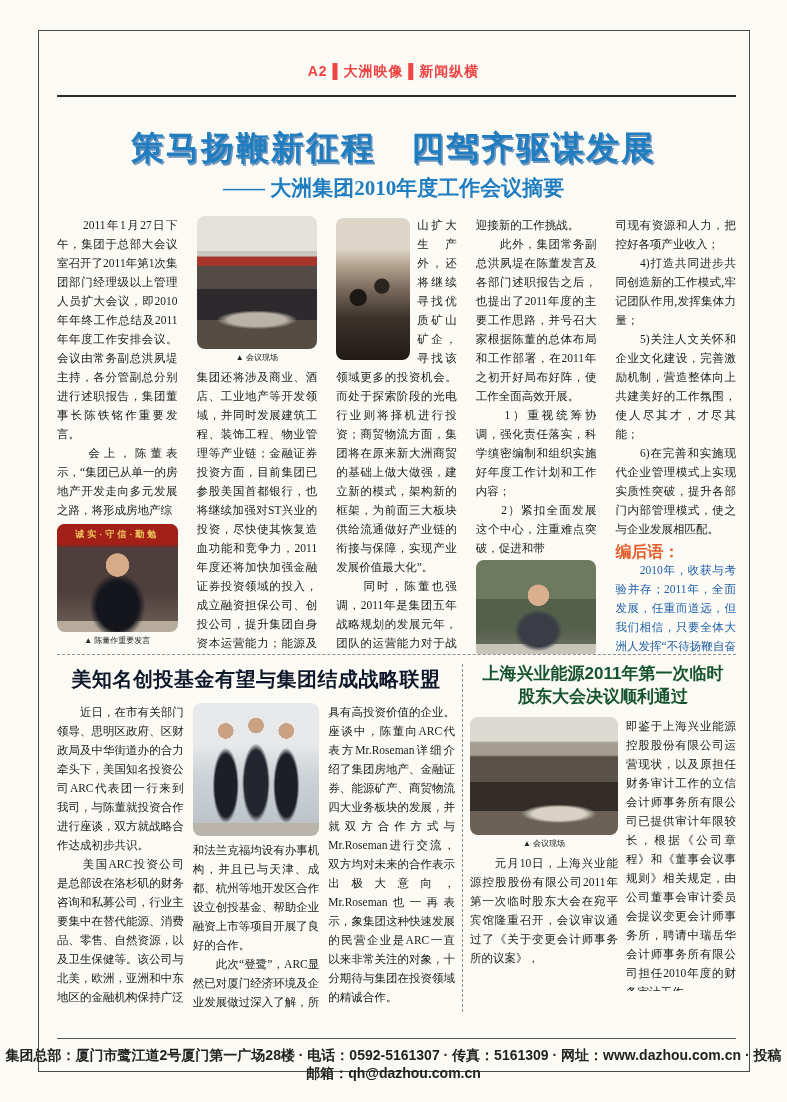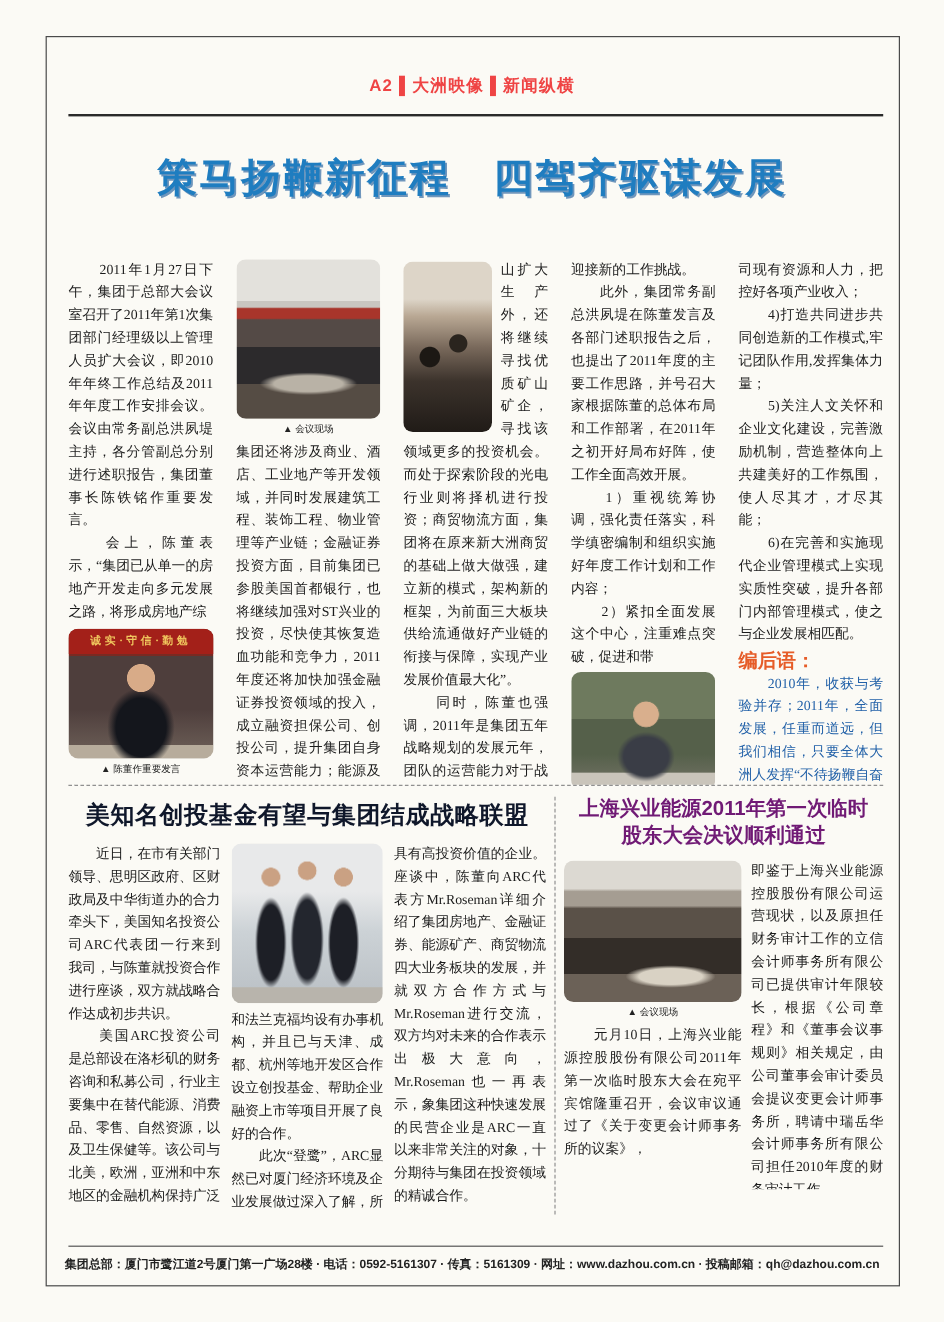--- a/index.html
+++ b/index.html
@@ -83,39 +83,40 @@
   .divider-v { position:absolute; left:462px; top:664px; height:348px; border-left:1px dashed #909090; }
 
   .left-art { position:absolute; left:57px; top:662px; width:398px; }
   .la-title { margin:4px 0 10px; text-align:center; font-size:20px; font-weight:bold; color:#0f172a;
               font-family:"Liberation Sans", sans-serif; letter-spacing:.5px; }
   .la-cols { display:flex; gap:9px; height:306px; overflow:hidden; }
   .la-cols .col { flex:1 1 0; }
 
   .right-art { position:absolute; left:470px; top:660px; width:266px; }
   .ra-title { margin:2px 0 9px; text-align:center; font-size:17px; line-height:23px;
-              font-weight:bold; color:#701a75; font-family:"Liberation Sans", sans-serif; }
+              font-weight:bold; color:#14532d; font-family:"Liberation Sans", sans-serif; }
   .ra-body { display:flex; gap:8px; height:274px; overflow:hidden; }
   .ra-left { width:148px; flex:none; }
   .ra-right { flex:1 1 0; min-width:0; }
 
   .footer-rule { position:absolute; left:57px; top:1038px; width:679px; border-top:1px solid #555; }
   .footer { position:absolute; top:1047px; left:0; width:100%; text-align:center;
-            font-family:"Liberation Sans", sans-serif; font-size:10px; font-weight:bold; color:#222; }
+            font-family:"Liberation Sans", sans-serif; font-size:14px; font-weight:bold; color:#222; }
 </style>
 </head>
 <body>
 
 <div class="page">
   <div class="frame"></div>
 
   <div class="masthead">A2 ▌大洲映像 ▌新闻纵横</div>
   <div class="masthead-rule"></div>
 
   <h1 class="main-title">策马扬鞭新征程　四驾齐驱谋发展</h1>
+  <h2 class="main-subtitle">—— 大洲集团2010年度工作会议摘要</h2>
 
   <div class="main-cols">
     <div class="col">
       <div class="bt">　　2011年1月27日下午，集团于总部大会议室召开了2011年第1次集团部门经理级以上管理人员扩大会议，即2010年年终工作总结及2011年年度工作安排会议。会议由常务副总洪夙堤主持，各分管副总分别进行述职报告，集团董事长陈铁铭作重要发言。
 　　会上，陈董表示，“集团已从单一的房地产开发走向多元发展之路，将形成房地产综</div>
       <div class="photo ph-chairman">
         <div class="banner">诚实·守信·勤勉</div>
       </div>
       <div class="cap">▲ 陈董作重要发言</div>
       <div class="bt">合开发、金融证券投资、能源及矿产资源、商贸物流四大产业并驾前行的产业格局。房地产综合开发方面，除了当前的住宅、写字楼、旅游开发之外，</div>

